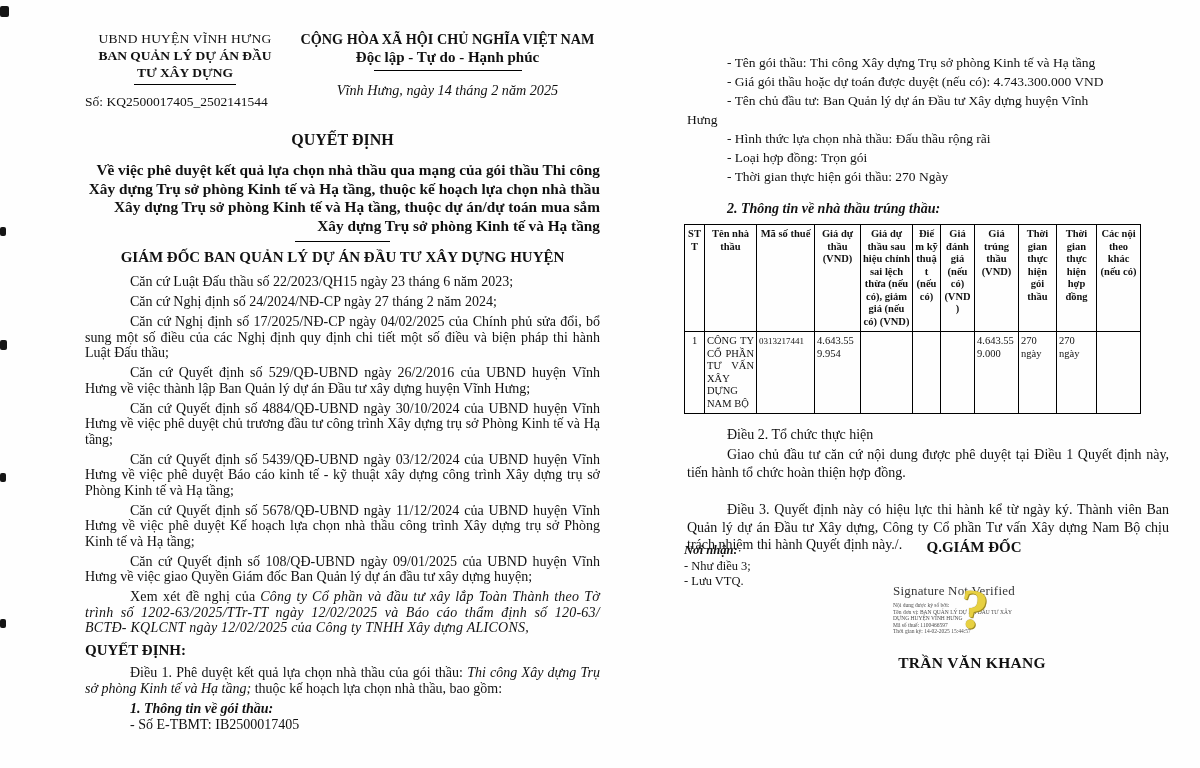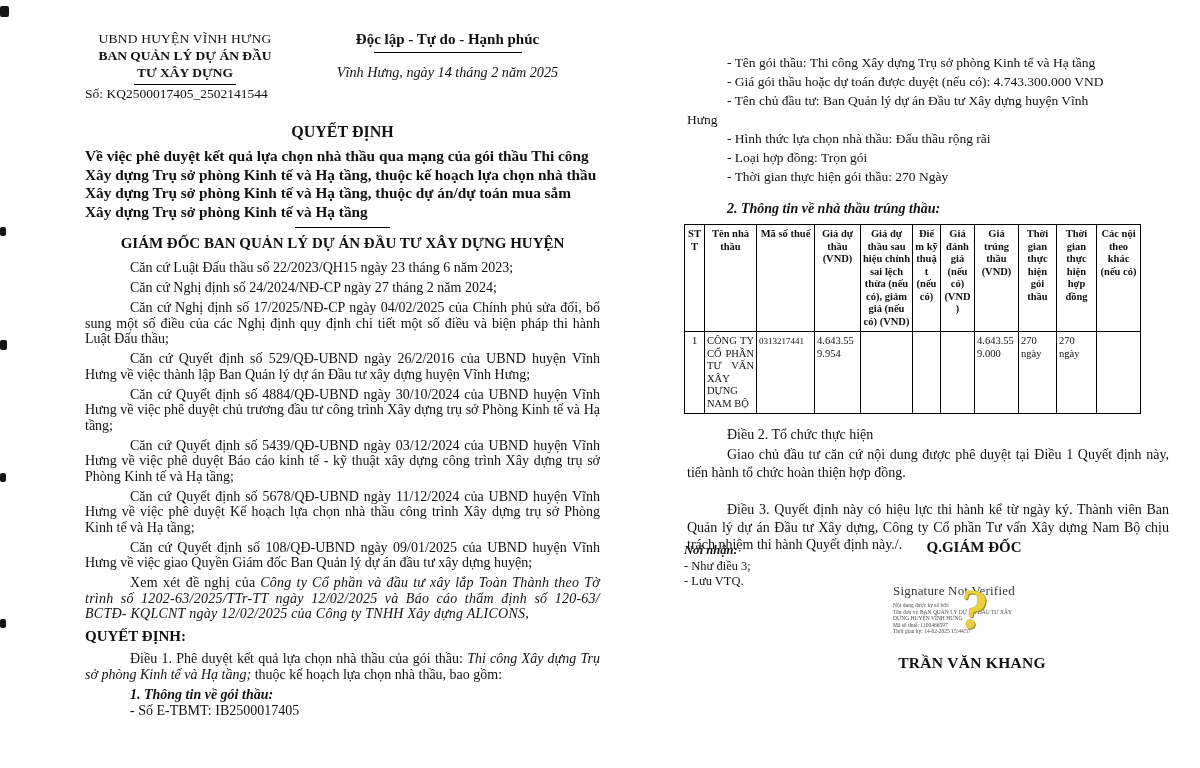--- a/index.html
+++ b/index.html
@@ -8,28 +8,28 @@
     position:relative; width:1200px; height:768px; background:#fefefe;
     font-family:"Liberation Serif","DejaVu Serif",serif; color:#111; overflow:hidden;
   }
   
   .left-col { position:absolute; left:85px; top:30px; width:515px; }
   .head-row { display:flex; }
   .org-block { width:200px; text-align:center; font-size:13.5px; line-height:17px; }
   .org-block .l1 { font-weight:normal; letter-spacing:.2px; }
   .org-block .l2 { font-weight:bold; }
   .org-underline { width:102px; border-top:1.2px solid #000; margin:3px auto 0; }
-  .doc-no { font-size:13.5px; text-align:left; }
+  .doc-no { font-size:13.5px; text-align:left; margin-top:8px; }
   .national-block { width:305px; margin-left:10px; text-align:center; }
   .nat1 { font-weight:bold; font-size:14.2px; line-height:18px; }
   .nat2 { font-weight:bold; font-size:15px; line-height:19px; }
   .nat-underline { width:148px; border-top:1.2px solid #000; margin:3px auto 0; }
   .date-line { font-style:italic; font-size:14.2px; margin-top:11px; }
   .title { text-align:center; font-weight:bold; font-size:16px; margin-top:21px; }
-  .subtitle { text-align:left; font-weight:bold; font-size:15.3px; line-height:18.5px; margin-top:6px; }
+  .subtitle { text-align:right; font-weight:bold; font-size:15.3px; line-height:18.5px; margin-top:12px; }
   .divider { width:95px; border-top:1.4px solid #000; margin:6px auto 5px; }
   .authority { text-align:center; font-weight:bold; font-size:15px; margin-top:7px; }
   .body-text { margin-top:8px; font-size:14px; line-height:15.5px; }
   .para { text-indent:45px; text-align:justify; margin-bottom:4.5px; }
   .para.consider { letter-spacing:.25px; }
   .decision-heading { text-align:left; font-weight:bold; font-size:15px; margin:7px 0 7px; }
   .pkg-heading { margin-left:45px; font-weight:bold; font-style:italic; margin-top:2px; }
   .pkg-line { margin-left:45px; margin-top:1px; }
   
   .right-col { position:absolute; left:687px; top:53px; width:482px; font-size:13.5px; line-height:19px; }
@@ -85,20 +85,21 @@
   <div class="left-col">
     <div class="head-row">
       <div class="org-block">
         <div class="l1">UBND HUYỆN VĨNH HƯNG</div>
         <div class="l2">BAN QUẢN LÝ DỰ ÁN ĐẦU</div>
         <div class="l2">TƯ XÂY DỰNG</div>
         <div class="org-underline"></div>
         <div class="doc-no">Số: KQ2500017405_2502141544</div>
       </div>
       <div class="national-block">
+        <div class="nat1">CỘNG HÒA XÃ HỘI CHỦ NGHĨA VIỆT NAM</div>
         <div class="nat2">Độc lập - Tự do - Hạnh phúc</div>
         <div class="nat-underline"></div>
         <div class="date-line">Vĩnh Hưng, ngày 14 tháng 2 năm 2025</div>
       </div>
     </div>
 
     <div class="title">QUYẾT ĐỊNH</div>
     <div class="subtitle">Về việc phê duyệt kết quả lựa chọn nhà thầu qua mạng của gói thầu Thi công Xây dựng Trụ sở phòng Kinh tế và Hạ tầng, thuộc kế hoạch lựa chọn nhà thầu Xây dựng Trụ sở phòng Kinh tế và Hạ tầng, thuộc dự án/dự toán mua sắm Xây dựng Trụ sở phòng Kinh tế và Hạ tầng</div>
     <div class="divider"></div>
     <div class="authority">GIÁM ĐỐC BAN QUẢN LÝ DỰ ÁN ĐẦU TƯ XÂY DỰNG HUYỆN</div>

